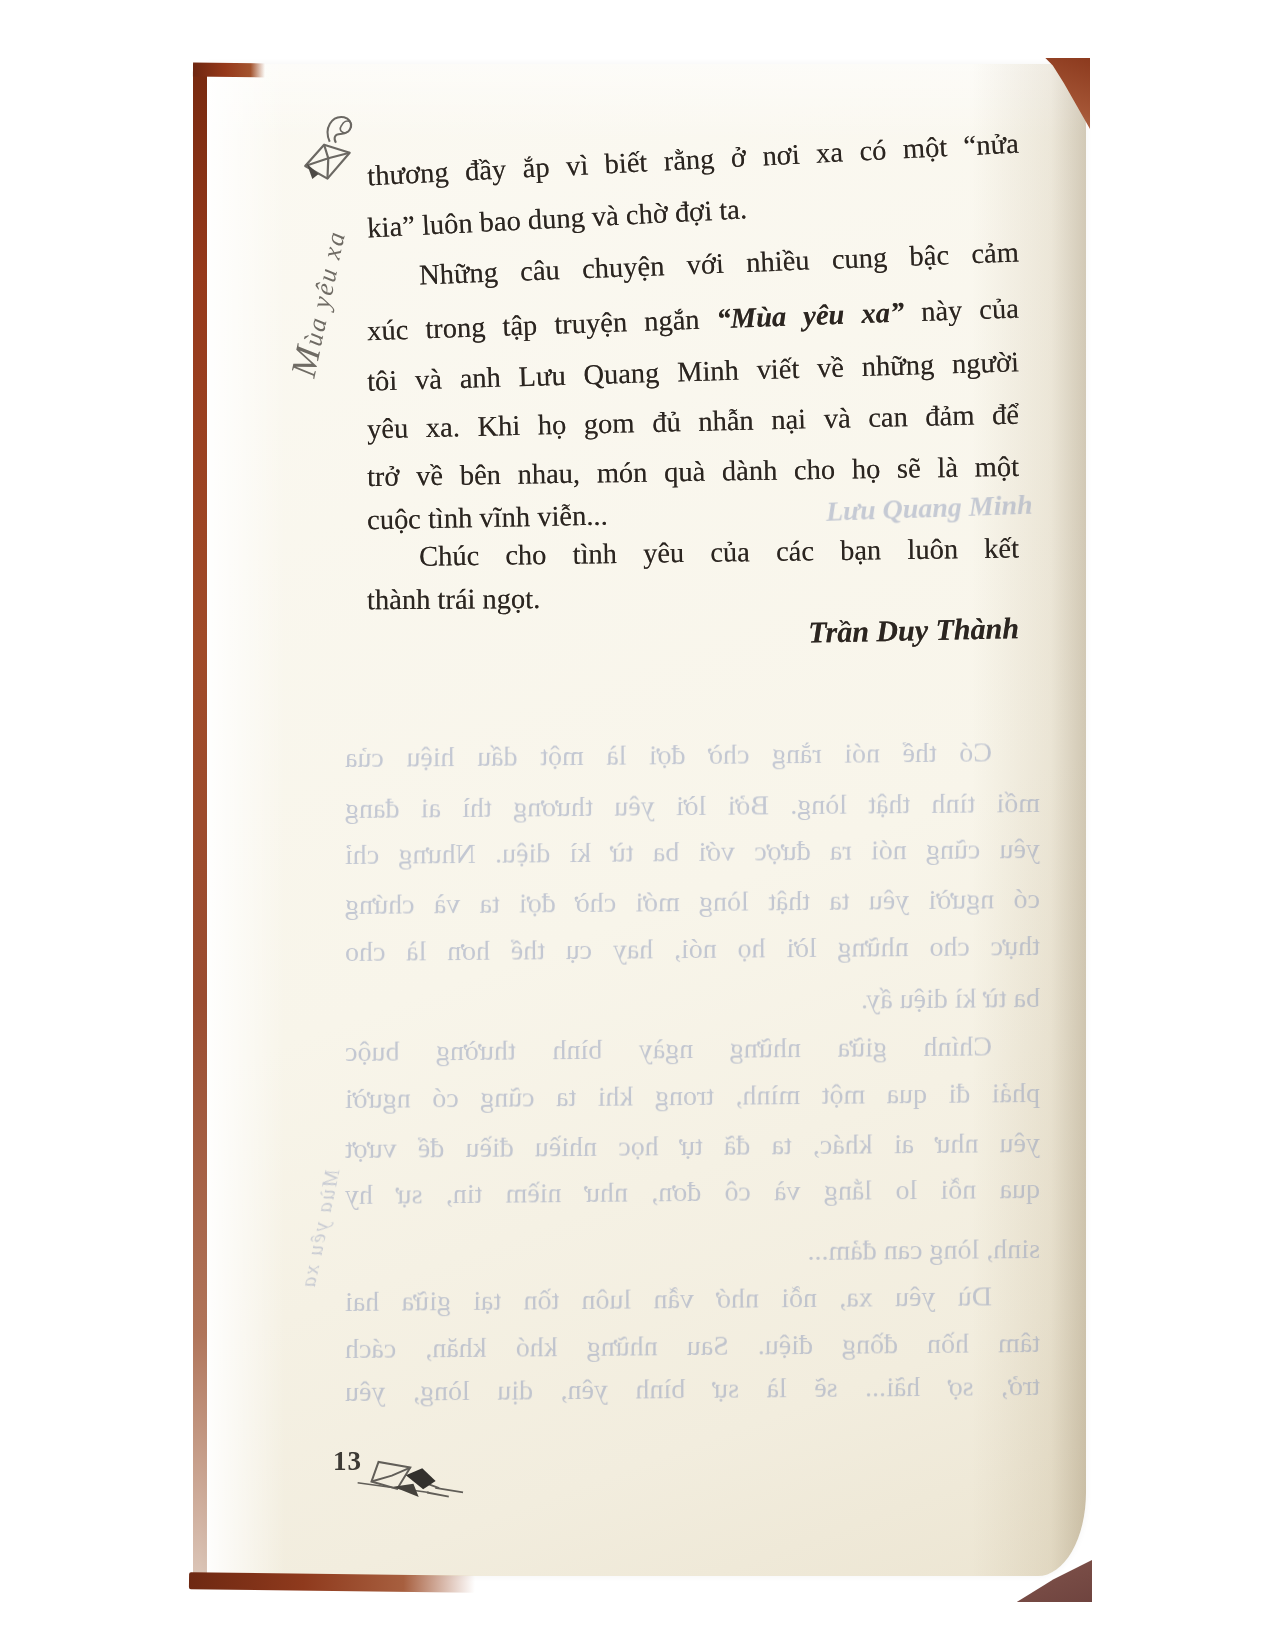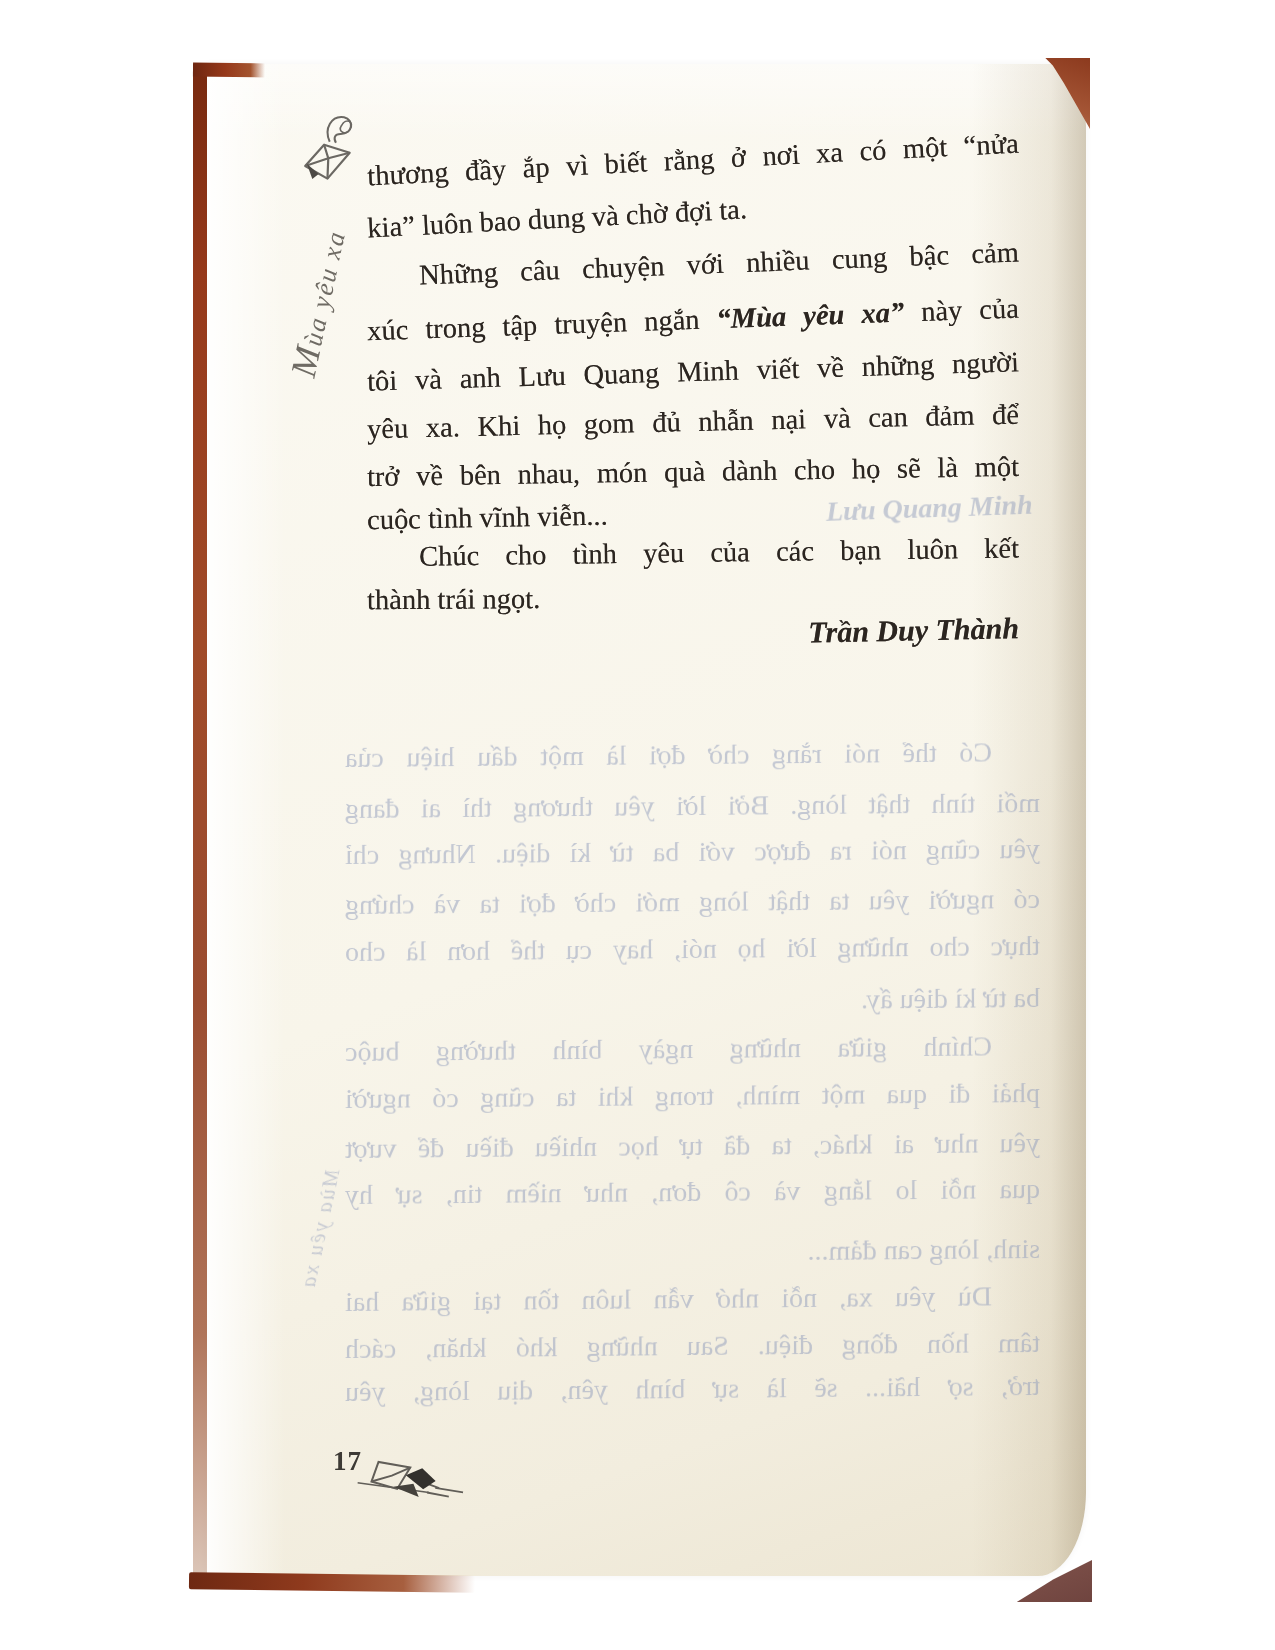--- a/index.html
+++ b/index.html
@@ -139,21 +139,21 @@
       <div class="ln l4 just"><span>xúc trong tập truyện ngắn </span><span class="title-em">“Mùa yêu xa”</span><span> này của</span></div>
       <div class="ln l5 just">tôi và anh Lưu Quang Minh viết về những người</div>
       <div class="ln l6 just">yêu xa. Khi họ gom đủ nhẫn nại và can đảm để</div>
       <div class="ln l7 just">trở về bên nhau, món quà dành cho họ sẽ là một</div>
       <div class="ln l8 end">cuộc tình vĩnh viễn...</div>
       <div class="ln l9 just ind">Chúc cho tình yêu của các bạn luôn kết</div>
       <div class="ln l10 end">thành trái ngọt.</div>
       <div class="ln sig">Trần Duy Thành</div>
     </div>
 
-    <span class="pnum">17</span>
+    <span class="pnum">13</span>
     <svg class="orn-foot" width="120" height="66" viewBox="0 0 120 66">
       <g fill="none" stroke="#55524d" stroke-width="2">
         <path d="M20 24 L14 44 L40 50 L52 28 Z"></path>
         <path d="M14 44 L34 37 L52 28"></path>
         <path d="M0 46 L72 52" stroke-width="1.5"></path>
         <path d="M66 42 l16 5 M70 52 l22 3 M78 47 l28 3" stroke-width="1.8"></path>
       </g>
       <path d="M48 36 l16 -8 14 12 -12 9 z" fill="#23211e"></path>
       <path d="M36 48 l26 9 -6 -13 z" fill="#37342f"></path>
     </svg>

